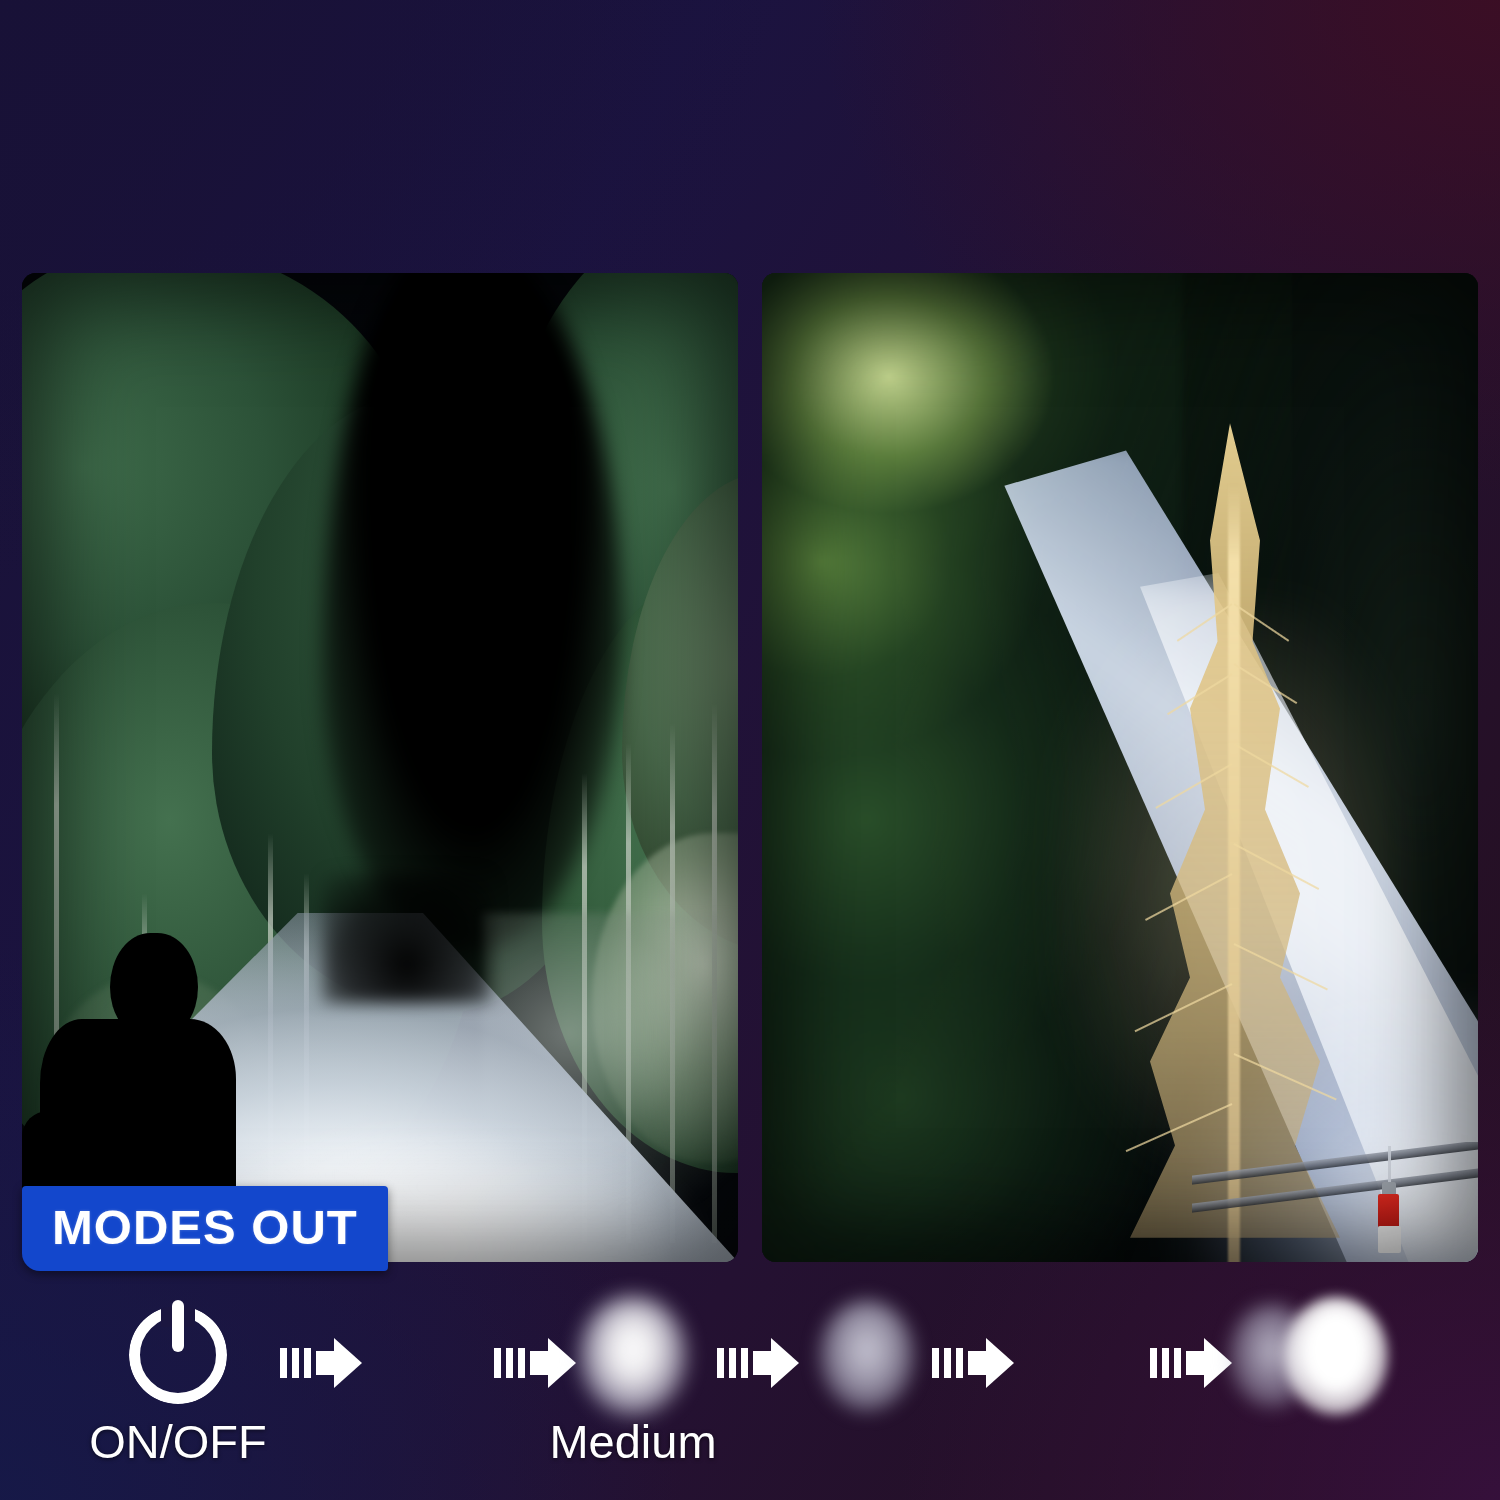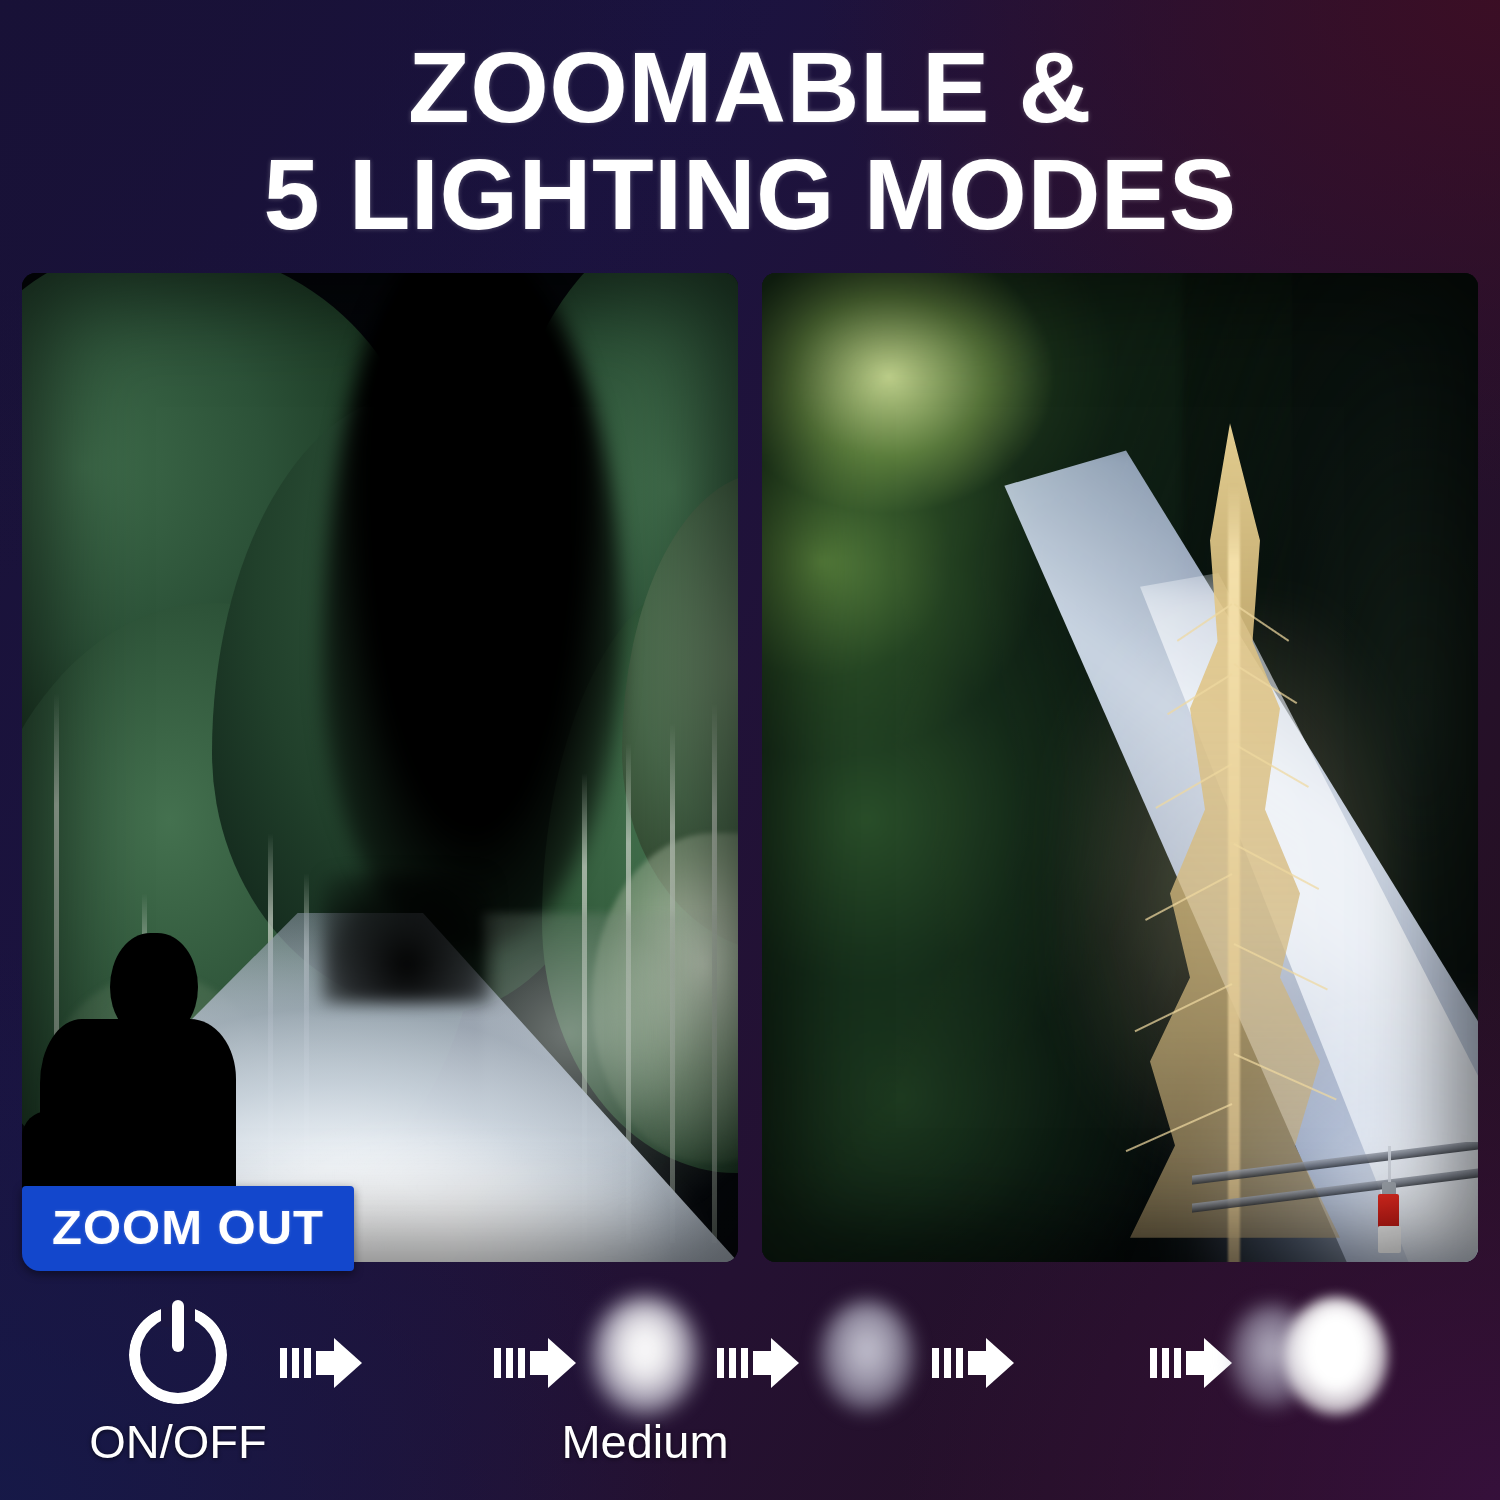--- a/index.html
+++ b/index.html
@@ -385,24 +385,20 @@
     border-top: 25px solid transparent;
     border-bottom: 25px solid transparent;
     border-left: 28px solid #ffffff;
   }
 </style>
 </head>
 <body>
 
 <div id="stage">
 
-  <div class="title-wrap">
-    <span class="title-line">ZOOMABLE &amp;</span>
-    <span class="title-line">5 LIGHTING MODES</span>
-  </div>
 
   <div class="photo" id="photo-left">
     <div class="layer lp-sky"></div>
     <div class="canopy cL1"></div>
     <div class="canopy cL2"></div>
     <div class="canopy cL3"></div>
     <div class="canopy cR1"></div>
     <div class="canopy cR2"></div>
     <div class="canopy cR3"></div>
     <div class="sky-gap"></div>
@@ -465,21 +461,21 @@
       <div class="rail-bar" style="top:42px;"></div>
       <div class="hook"></div>
       <div class="torch-cap"></div>
       <div class="torch-red"></div>
       <div class="torch-white"></div>
     </div>
 
     <div class="vignette"></div>
   </div>
 
-  <div class="badge" id="badge-zoom-out">ZOOM OUT</div>
+  <div class="badge" id="badge-zoom-out">MODES OUT</div>
 
   <div id="modes">
 
     <div class="mode-item" style="left:73px;">
       <div class="mode-icon">
         <div class="power-ring"></div>
         <div class="power-bar"></div>
       </div>
       <div class="mode-label">ON/OFF</div>
     </div>
@@ -494,21 +490,21 @@
 
 
     <div class="arrow" style="left:492px;">
       <div class="bar b1"></div>
       <div class="bar b2"></div>
       <div class="bar b3"></div>
       <div class="shaft"></div>
       <div class="head"></div>
     </div>
 
-    <div class="mode-item" style="left:540px;">
+    <div class="mode-item" style="left:528px;">
       <div class="mode-icon">
         <div class="blob blob-medium"></div>
       </div>
       <div class="mode-label">Medium</div>
     </div>
 
     <div class="arrow" style="left:715px;">
       <div class="bar b1"></div>
       <div class="bar b2"></div>
       <div class="bar b3"></div>

